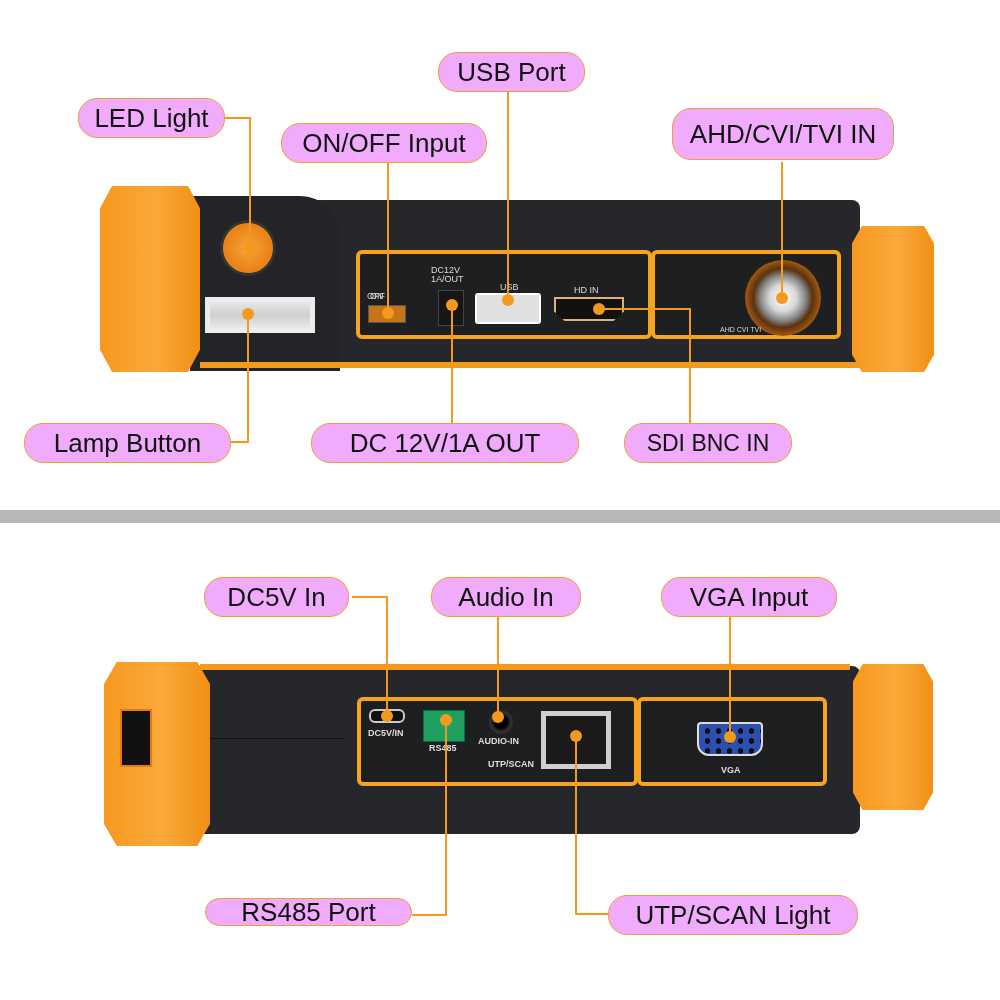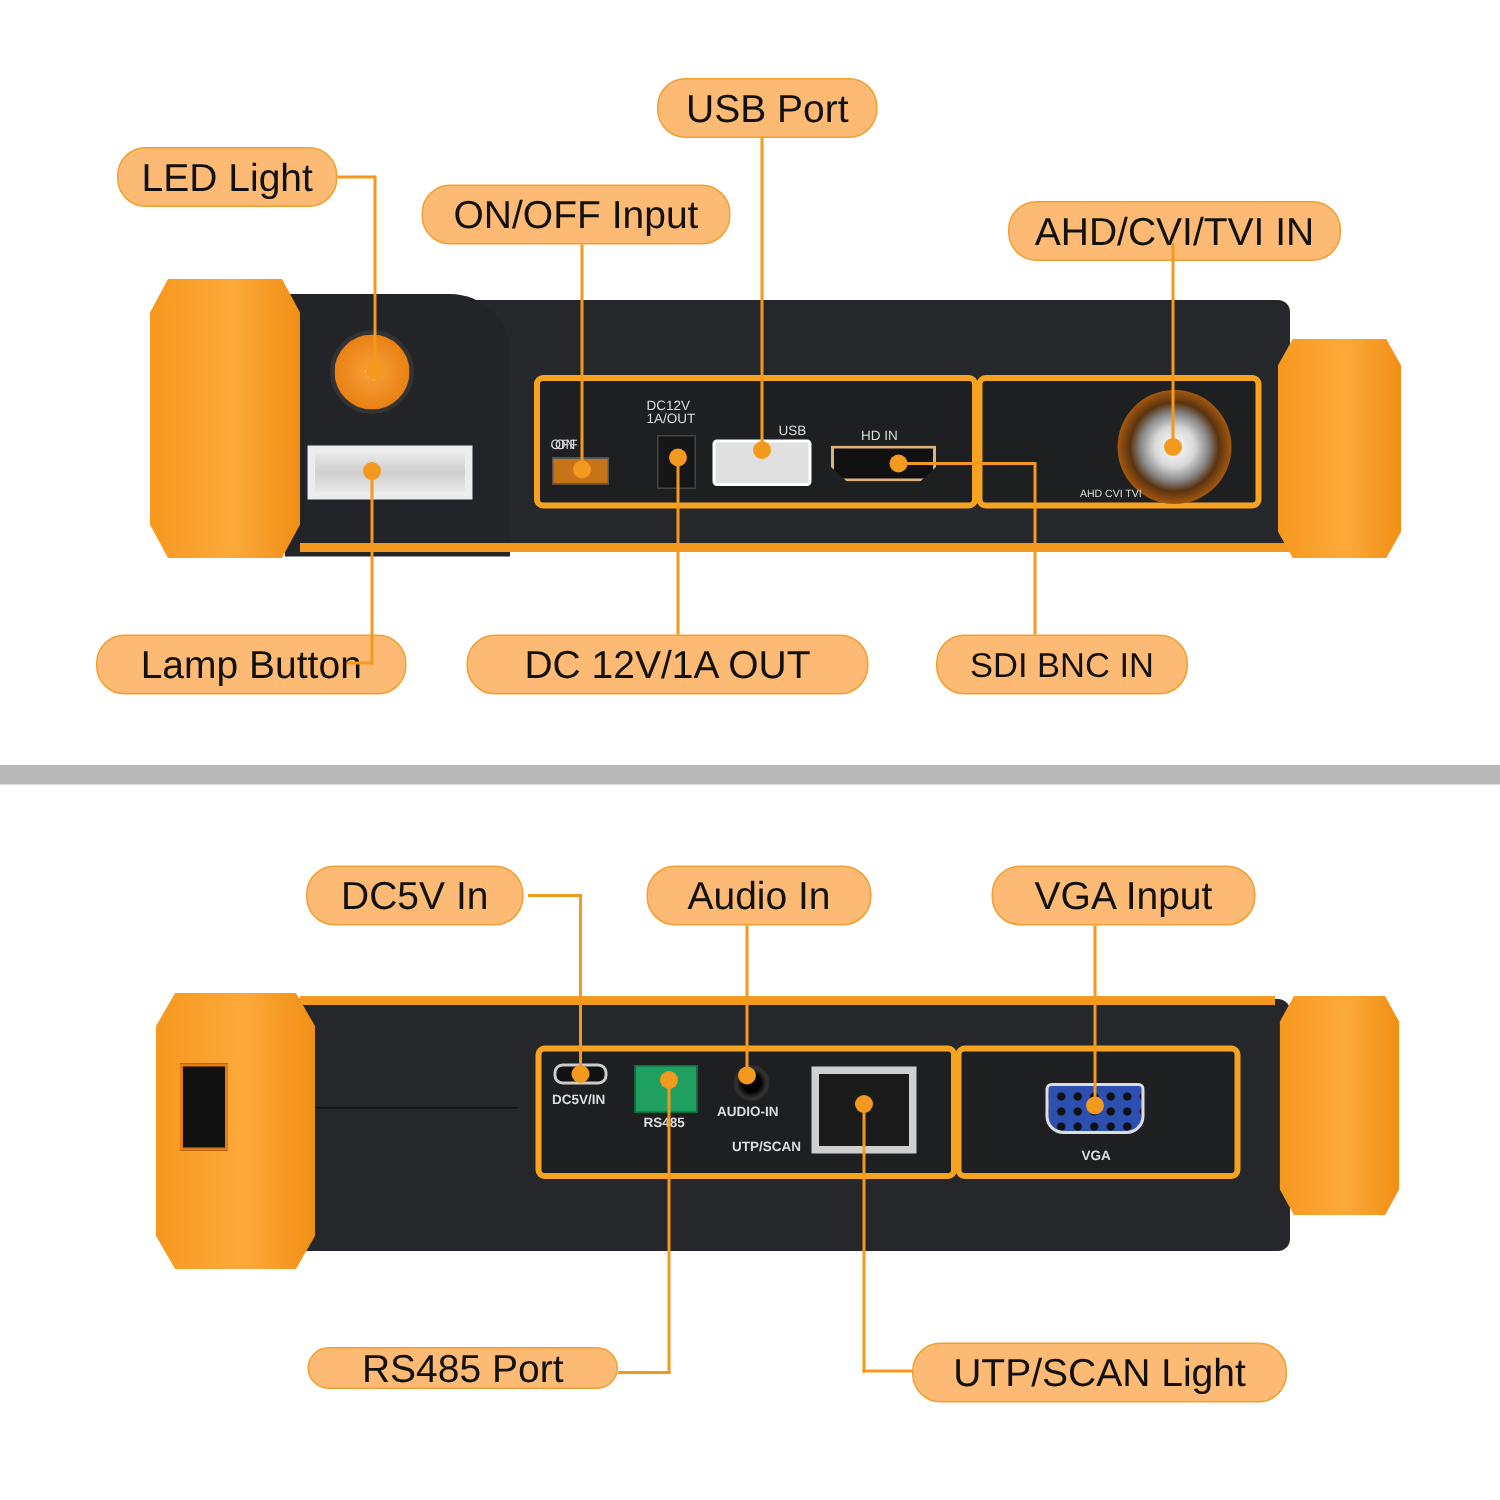--- a/index.html
+++ b/index.html
@@ -1,18 +1,18 @@
 <!DOCTYPE html>
 <html><head>
 <meta charset="utf-8">
 <style>
   html, body { margin:0; padding:0; background:#ffffff; }
   body { width:1000px; height:1000px; position:relative; overflow:hidden; font-family:"Liberation Sans", sans-serif; }
   .abs { position:absolute; }
-  .label { position:absolute; box-sizing:border-box; border:1.5px solid #f0a030; border-radius:19px; background:#fdba74; color:#111;
+  .label { position:absolute; box-sizing:border-box; border:1.5px solid #f0a030; border-radius:19px; background:#f0abfc; color:#111;
            font-size:26px; line-height:1; display:flex; align-items:center; justify-content:center; white-space:nowrap; padding:0 10px; }
   .label.sm { font-size:23px; }
   .line { position:absolute; background:#f39a1e; }
   .dot { position:absolute; width:12px; height:12px; border-radius:50%; background:#f39a1e; margin:-6px 0 0 -6px; z-index:5; }
   .divider { position:absolute; left:0; top:510px; width:1000px; height:13px; background:#b8b8b8; }
   .body-dark { position:absolute; background:#26272a; border-radius:10px 40px 10px 10px; }
   .cap { position:absolute; background:linear-gradient(90deg,#f7981f 0%,#fba93a 55%,#f18f14 100%); 
          clip-path:polygon(12% 0,88% 0,100% 12%,100% 88%,88% 100%,12% 100%,0 88%,0 12%); }
   .panel { position:absolute; border:4px solid #f6a322; border-radius:6px; background:#1e1f21; box-sizing:border-box; }
   .tiny { position:absolute; color:#ddd; font-size:9px; font-family:"Liberation Sans", sans-serif; white-space:nowrap; line-height:1.05; }
@@ -43,21 +43,21 @@
   <div class="panel" style="left:651px;top:250px;width:190px;height:89px;"></div>
 
   <div class="tiny" style="left:367px;top:292px;">OFF</div>
   <div class="tiny" style="left:370px;top:292px;">ON</div>
   <div class="abs" style="left:368px;top:305px;width:36px;height:16px;background:#c77418;border:1px solid #555;"></div>
 
   <div class="tiny" style="left:431px;top:266px;white-space:pre;">DC12V
 1A/OUT</div>
   <div class="abs" style="left:438px;top:290px;width:24px;height:34px;background:#161616;border:1px solid #444;"></div>
 
-  <div class="tiny" style="left:500px;top:283px;margin-left:19px;">USB</div>
+  <div class="tiny" style="left:500px;top:283px;">USB</div>
   <div class="abs" style="left:475px;top:293px;width:66px;height:31px;background:#e0e0e0;border:2px solid #fff;box-sizing:border-box;border-radius:3px;"></div>
 
   <div class="tiny" style="left:574px;top:286px;">HD IN</div>
   <div class="abs" style="left:554px;top:297px;width:70px;height:24px;background:#111;border:2px solid #d9b37a;box-sizing:border-box;clip-path:polygon(0 0,100% 0,100% 60%,85% 100%,15% 100%,0 60%);"></div>
 
   <div class="abs" style="left:745px;top:260px;width:76px;height:76px;border-radius:50%;background:radial-gradient(circle,#fff 0%,#d8d8d8 25%,#888 42%,#5a3310 55%,#b8620f 75%,#7a3d07 100%);"></div>
   <div class="tiny" style="left:720px;top:326px;font-size:7px;">AHD CVI TVI</div>
 </div>
 
 <div class="label" style="left:78px;top:98px;width:147px;height:40px;">LED Light</div>
@@ -66,25 +66,25 @@
 <div class="dot" style="left:250px;top:247px;"></div>
 
 <div class="label" style="left:281px;top:123px;width:206px;height:40px;">ON/OFF Input</div>
 <div class="line" style="left:387px;top:163px;width:2px;height:150px;"></div>
 <div class="dot" style="left:388px;top:313px;"></div>
 
 <div class="label" style="left:438px;top:52px;width:147px;height:40px;">USB Port</div>
 <div class="line" style="left:507px;top:92px;width:2px;height:208px;"></div>
 <div class="dot" style="left:508px;top:300px;"></div>
 
-<div class="label" style="left:672px;top:134px;width:222px;height:40px;">AHD/CVI/TVI IN</div>
+<div class="label" style="left:672px;top:108px;width:222px;height:52px;">AHD/CVI/TVI IN</div>
 <div class="line" style="left:781px;top:162px;width:2px;height:136px;"></div>
 <div class="dot" style="left:782px;top:298px;"></div>
 
-<div class="label" style="left:24px;top:423px;width:207px;height:40px;margin-left:40px;">Lamp Button</div>
+<div class="label" style="left:24px;top:423px;width:207px;height:40px;">Lamp Button</div>
 <div class="line" style="left:231px;top:441px;width:18px;height:2px;"></div>
 <div class="line" style="left:247px;top:314px;width:2px;height:129px;"></div>
 <div class="dot" style="left:248px;top:314px;"></div>
 
 <div class="label" style="left:311px;top:423px;width:268px;height:40px;">DC 12V/1A OUT</div>
 <div class="line" style="left:451px;top:305px;width:2px;height:118px;"></div>
 <div class="dot" style="left:452px;top:305px;"></div>
 
 <div class="label sm" style="left:624px;top:423px;width:168px;height:40px;">SDI BNC IN</div>
 <div class="line" style="left:599px;top:308px;width:91px;height:2px;"></div>

